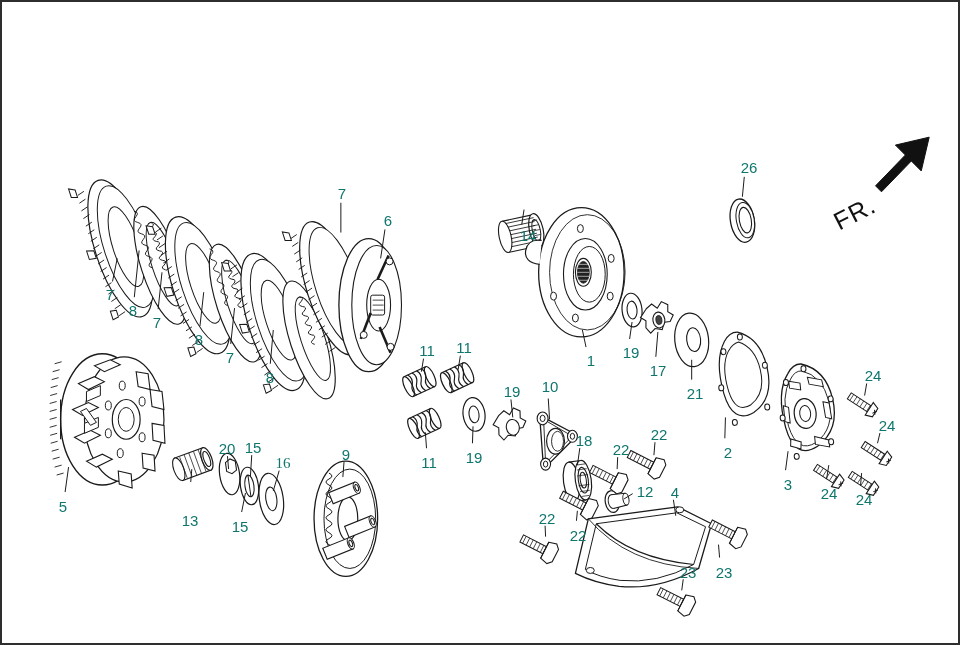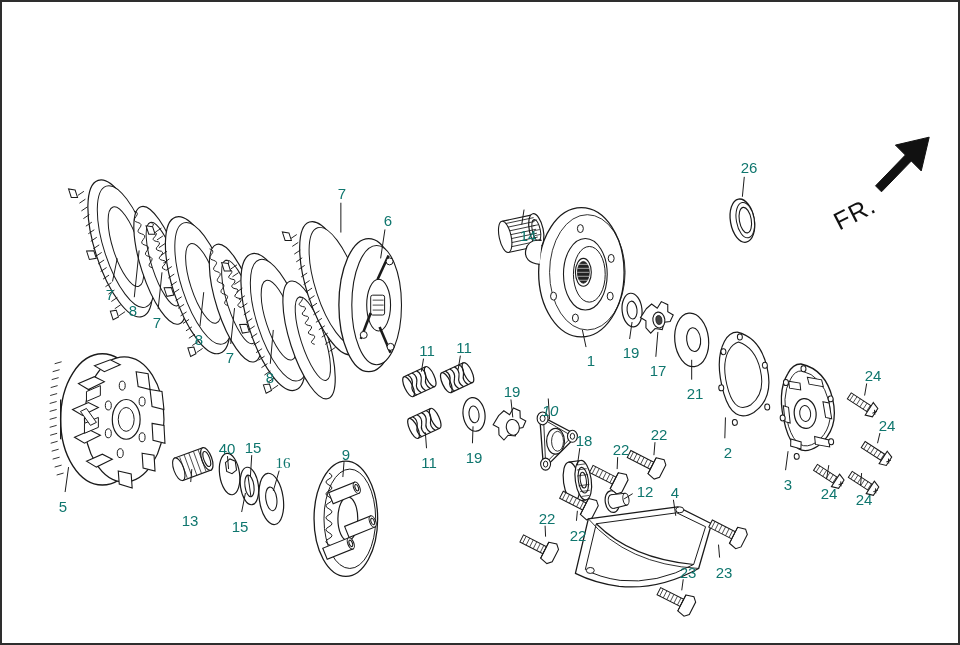--- a/index.html
+++ b/index.html
@@ -676,31 +676,31 @@
       <div class="lbl" style="left: 108px; top: 292px;">7</div>
       <div class="lbl" style="left: 131px; top: 308px;">8</div>
       <div class="lbl" style="left: 155px; top: 320px;">7</div>
       <div class="lbl" style="left: 197px; top: 337px;">8</div>
       <div class="lbl" style="left: 228px; top: 355px;">7</div>
       <div class="lbl" style="left: 268px; top: 375px;">8</div>
       <div class="lbl" style="left: 340px; top: 191px;">7</div>
       <div class="lbl" style="left: 386px; top: 218px;">6</div>
       <div class="lbl" style="left: 61px; top: 504px;">5</div>
       <div class="lbl" style="left: 188px; top: 518px;">13</div>
-      <div class="lbl" style="left: 225px; top: 446px;">40</div>
+      <div class="lbl" style="left: 225px; top: 446px;">20</div>
       <div class="lbl" style="left: 251px; top: 445px;">15</div>
       <div class="lbl" style="left: 238px; top: 524px;">15</div>
       <div class="lbl" style="left: 281px; top: 461px; font-family: Liberation Serif, serif;">16</div>
       <div class="lbl" style="left: 344px; top: 452px;">9</div>
       <div class="lbl" style="left: 425px; top: 348px;">11</div>
       <div class="lbl" style="left: 462px; top: 345px;">11</div>
       <div class="lbl" style="left: 427px; top: 460px;">11</div>
       <div class="lbl" style="left: 472px; top: 455px;">19</div>
       <div class="lbl" style="left: 510px; top: 389px;">19</div>
-      <div class="lbl" style="left: 548px; top: 408px; font-style: italic;">10</div>
+      <div class="lbl" style="left: 548px; top: 384px;">10</div>
       <div class="lbl" style="left: 582px; top: 438px;">18</div>
       <div class="lbl" style="left: 526px; top: 198px; margin-top: 35px;">14</div>
       <div class="lbl" style="left: 589px; top: 358px;">1</div>
       <div class="lbl" style="left: 629px; top: 350px;">19</div>
       <div class="lbl" style="left: 656px; top: 368px;">17</div>
       <div class="lbl" style="left: 693px; top: 391px;">21</div>
       <div class="lbl" style="left: 726px; top: 450px;">2</div>
       <div class="lbl" style="left: 786px; top: 482px;">3</div>
       <div class="lbl" style="left: 747px; top: 165px;">26</div>
       <div class="lbl" style="left: 871px; top: 373px;">24</div>

